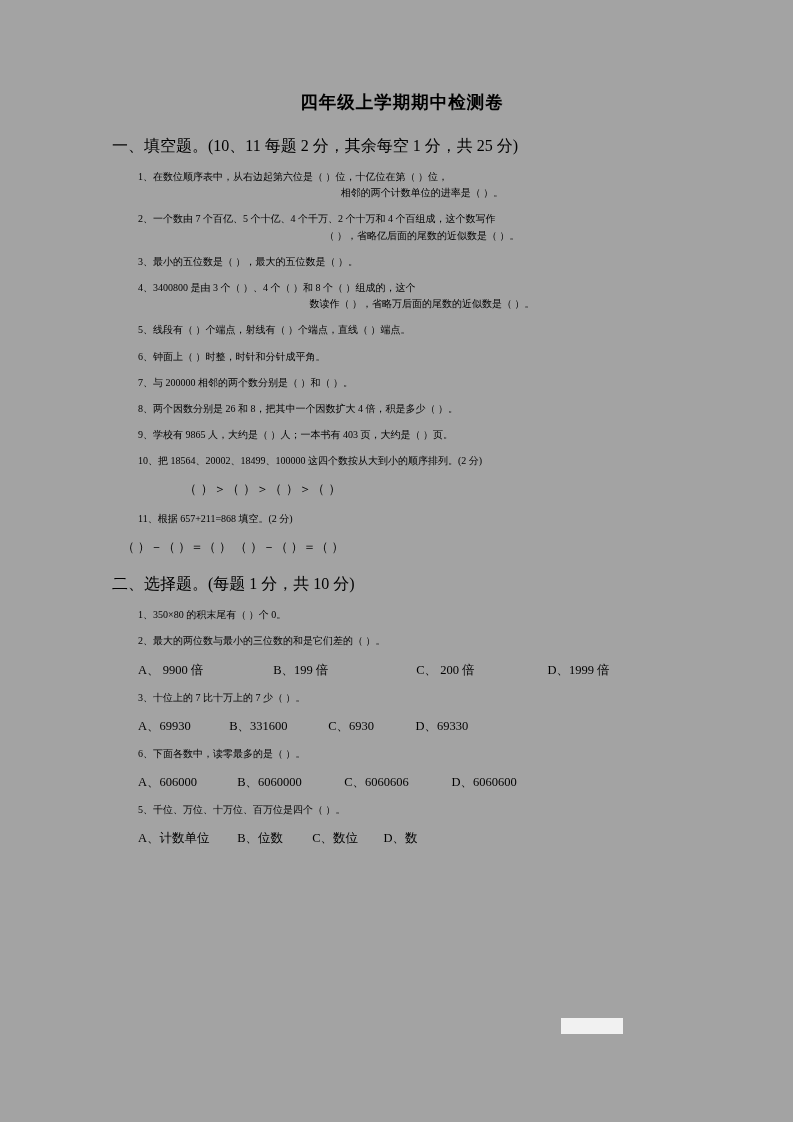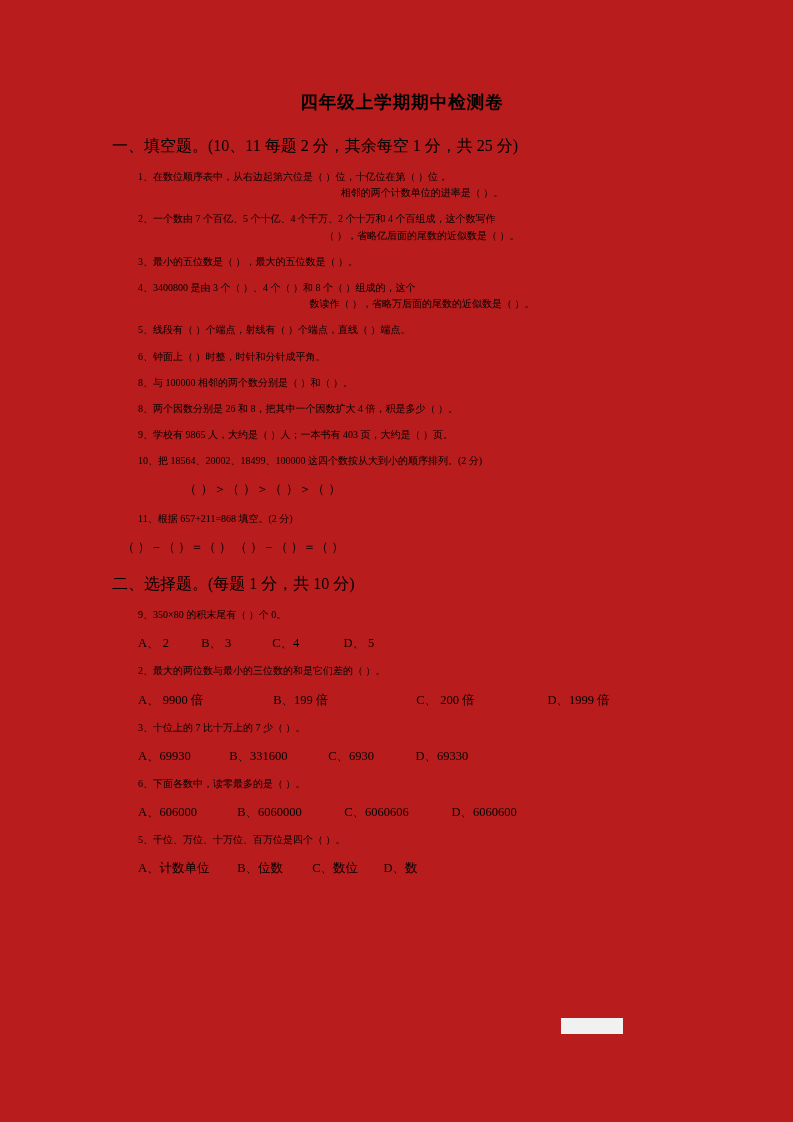--- a/index.html
+++ b/index.html
@@ -8,21 +8,21 @@
     background: #ffffff;
   }
   body {
     font-family: "Liberation Serif", "DejaVu Serif", serif;
     color: #000000;
   }
   .page {
     width: 793px;
     height: 1122px;
     position: relative;
-    background: #b91c1c;
+    background: #a3a3a3;
     overflow: hidden;
     box-sizing: border-box;
   }
   .content {
     position: absolute;
     left: 112px;
     top: 90px;
     width: 580px;
   }
   h1.doc-title {
@@ -118,21 +118,21 @@
 
     <div class="q">
       <span class="lines">5、线段有（            ）个端点，射线有（            ）个端点，直线（            ）端点。</span>
     </div>
 
     <div class="q">
       <span class="lines">6、钟面上（            ）时整，时针和分针成平角。</span>
     </div>
 
     <div class="q">
-      <span class="lines">8、与 100000 相邻的两个数分别是（            ）和（            ）。</span>
+      <span class="lines">7、与 200000 相邻的两个数分别是（            ）和（            ）。</span>
     </div>
 
     <div class="q">
       <span class="lines">8、两个因数分别是 26 和 8，把其中一个因数扩大 4 倍，积是多少（                ）。</span>
     </div>
 
     <div class="q">
       <span class="lines">9、学校有 9865 人，大约是（            ）人；一本书有 403 页，大约是（            ）页。</span>
     </div>
 
@@ -142,27 +142,21 @@
     <div class="ord-row">（            ）＞（            ）＞（            ）＞（            ）</div>
 
     <div class="q">
       <span class="lines">11、根据 657+211=868 填空。(2 分)</span>
     </div>
     <div class="fill-row">（          ）－（          ）＝（          ）        （          ）－（          ）＝（          ）</div>
 
     <div class="section-head sec2">二、选择题。(每题 1 分，共 10 分)</div>
 
     <div class="q">
-      <span class="lines">9、350×80 的积末尾有（            ）个 0。</span>
-    </div>
-    <div class="opts">
-      <span class="op" style="width:60px">A、 2</span>
-      <span class="op" style="width:68px">B、 3</span>
-      <span class="op" style="width:68px">C、4</span>
-      <span class="op">D、 5</span>
+      <span class="lines">1、350×80 的积末尾有（            ）个 0。</span>
     </div>
 
     <div class="q">
       <span class="lines">2、最大的两位数与最小的三位数的和是它们差的（            ）。</span>
     </div>
     <div class="opts">
       <span class="op" style="width:132px">A、  9900 倍</span>
       <span class="op" style="width:140px">B、199 倍</span>
       <span class="op" style="width:128px">C、  200 倍</span>
       <span class="op">D、1999 倍</span>

